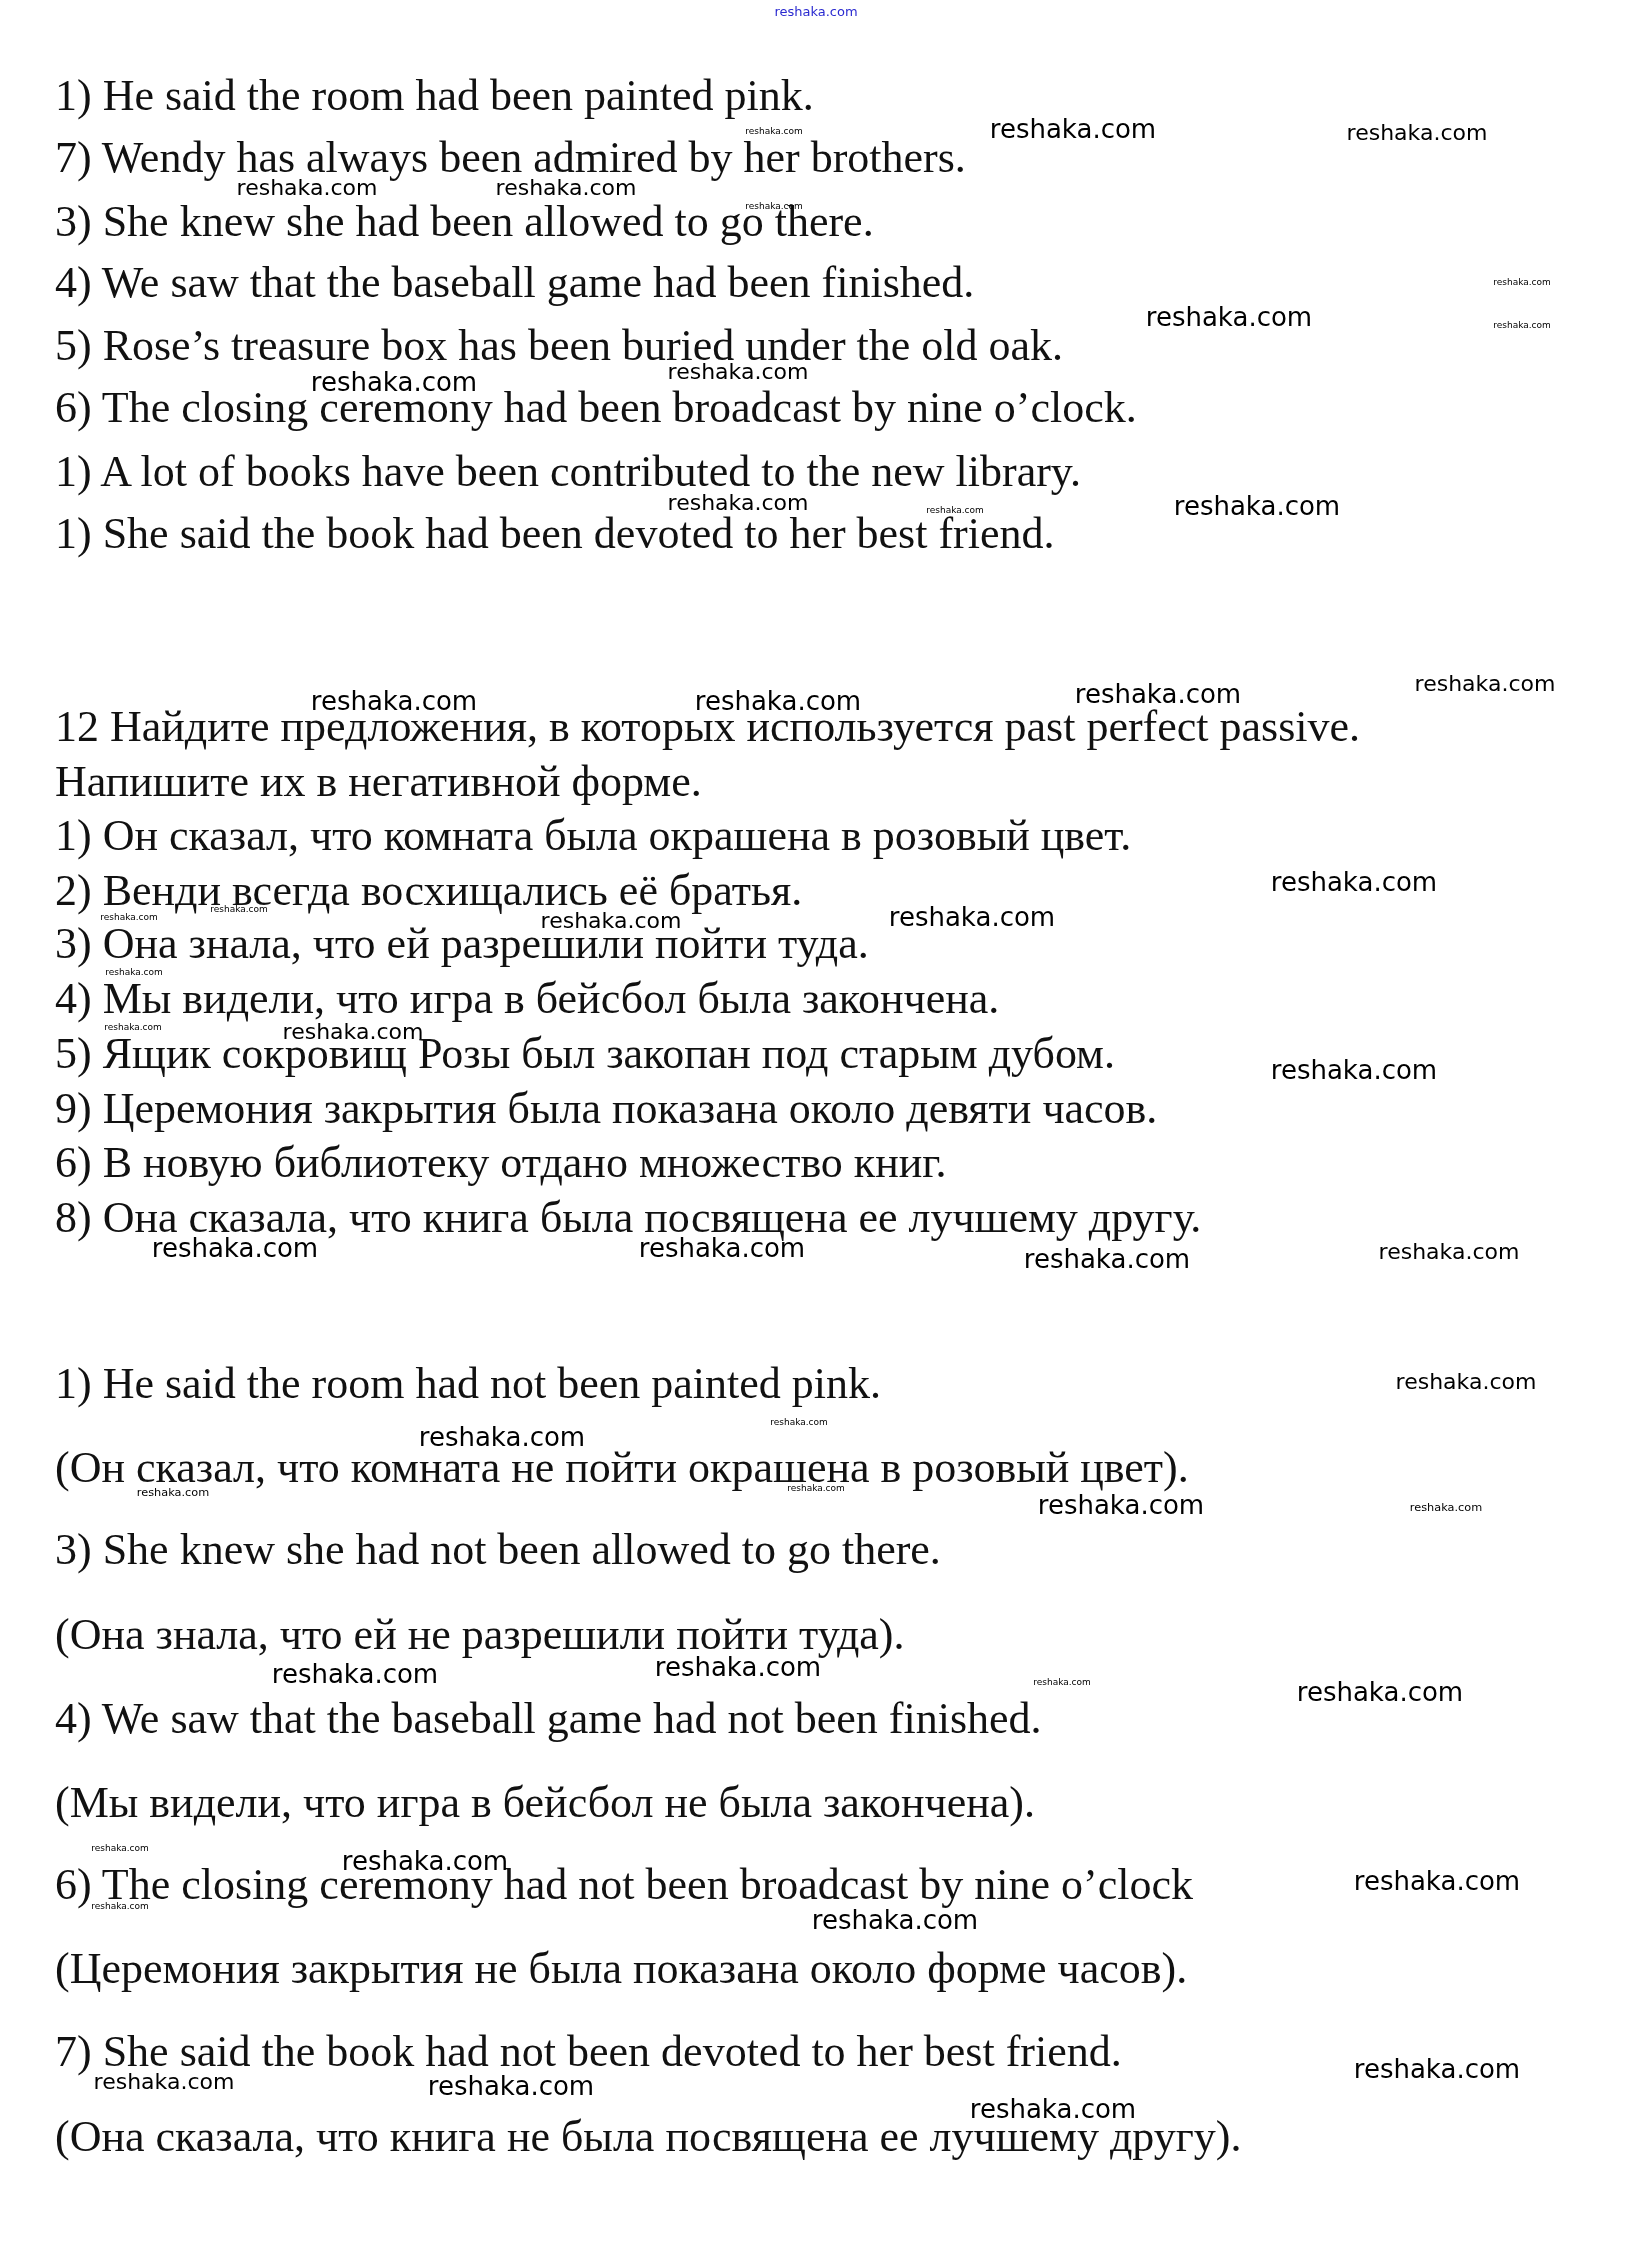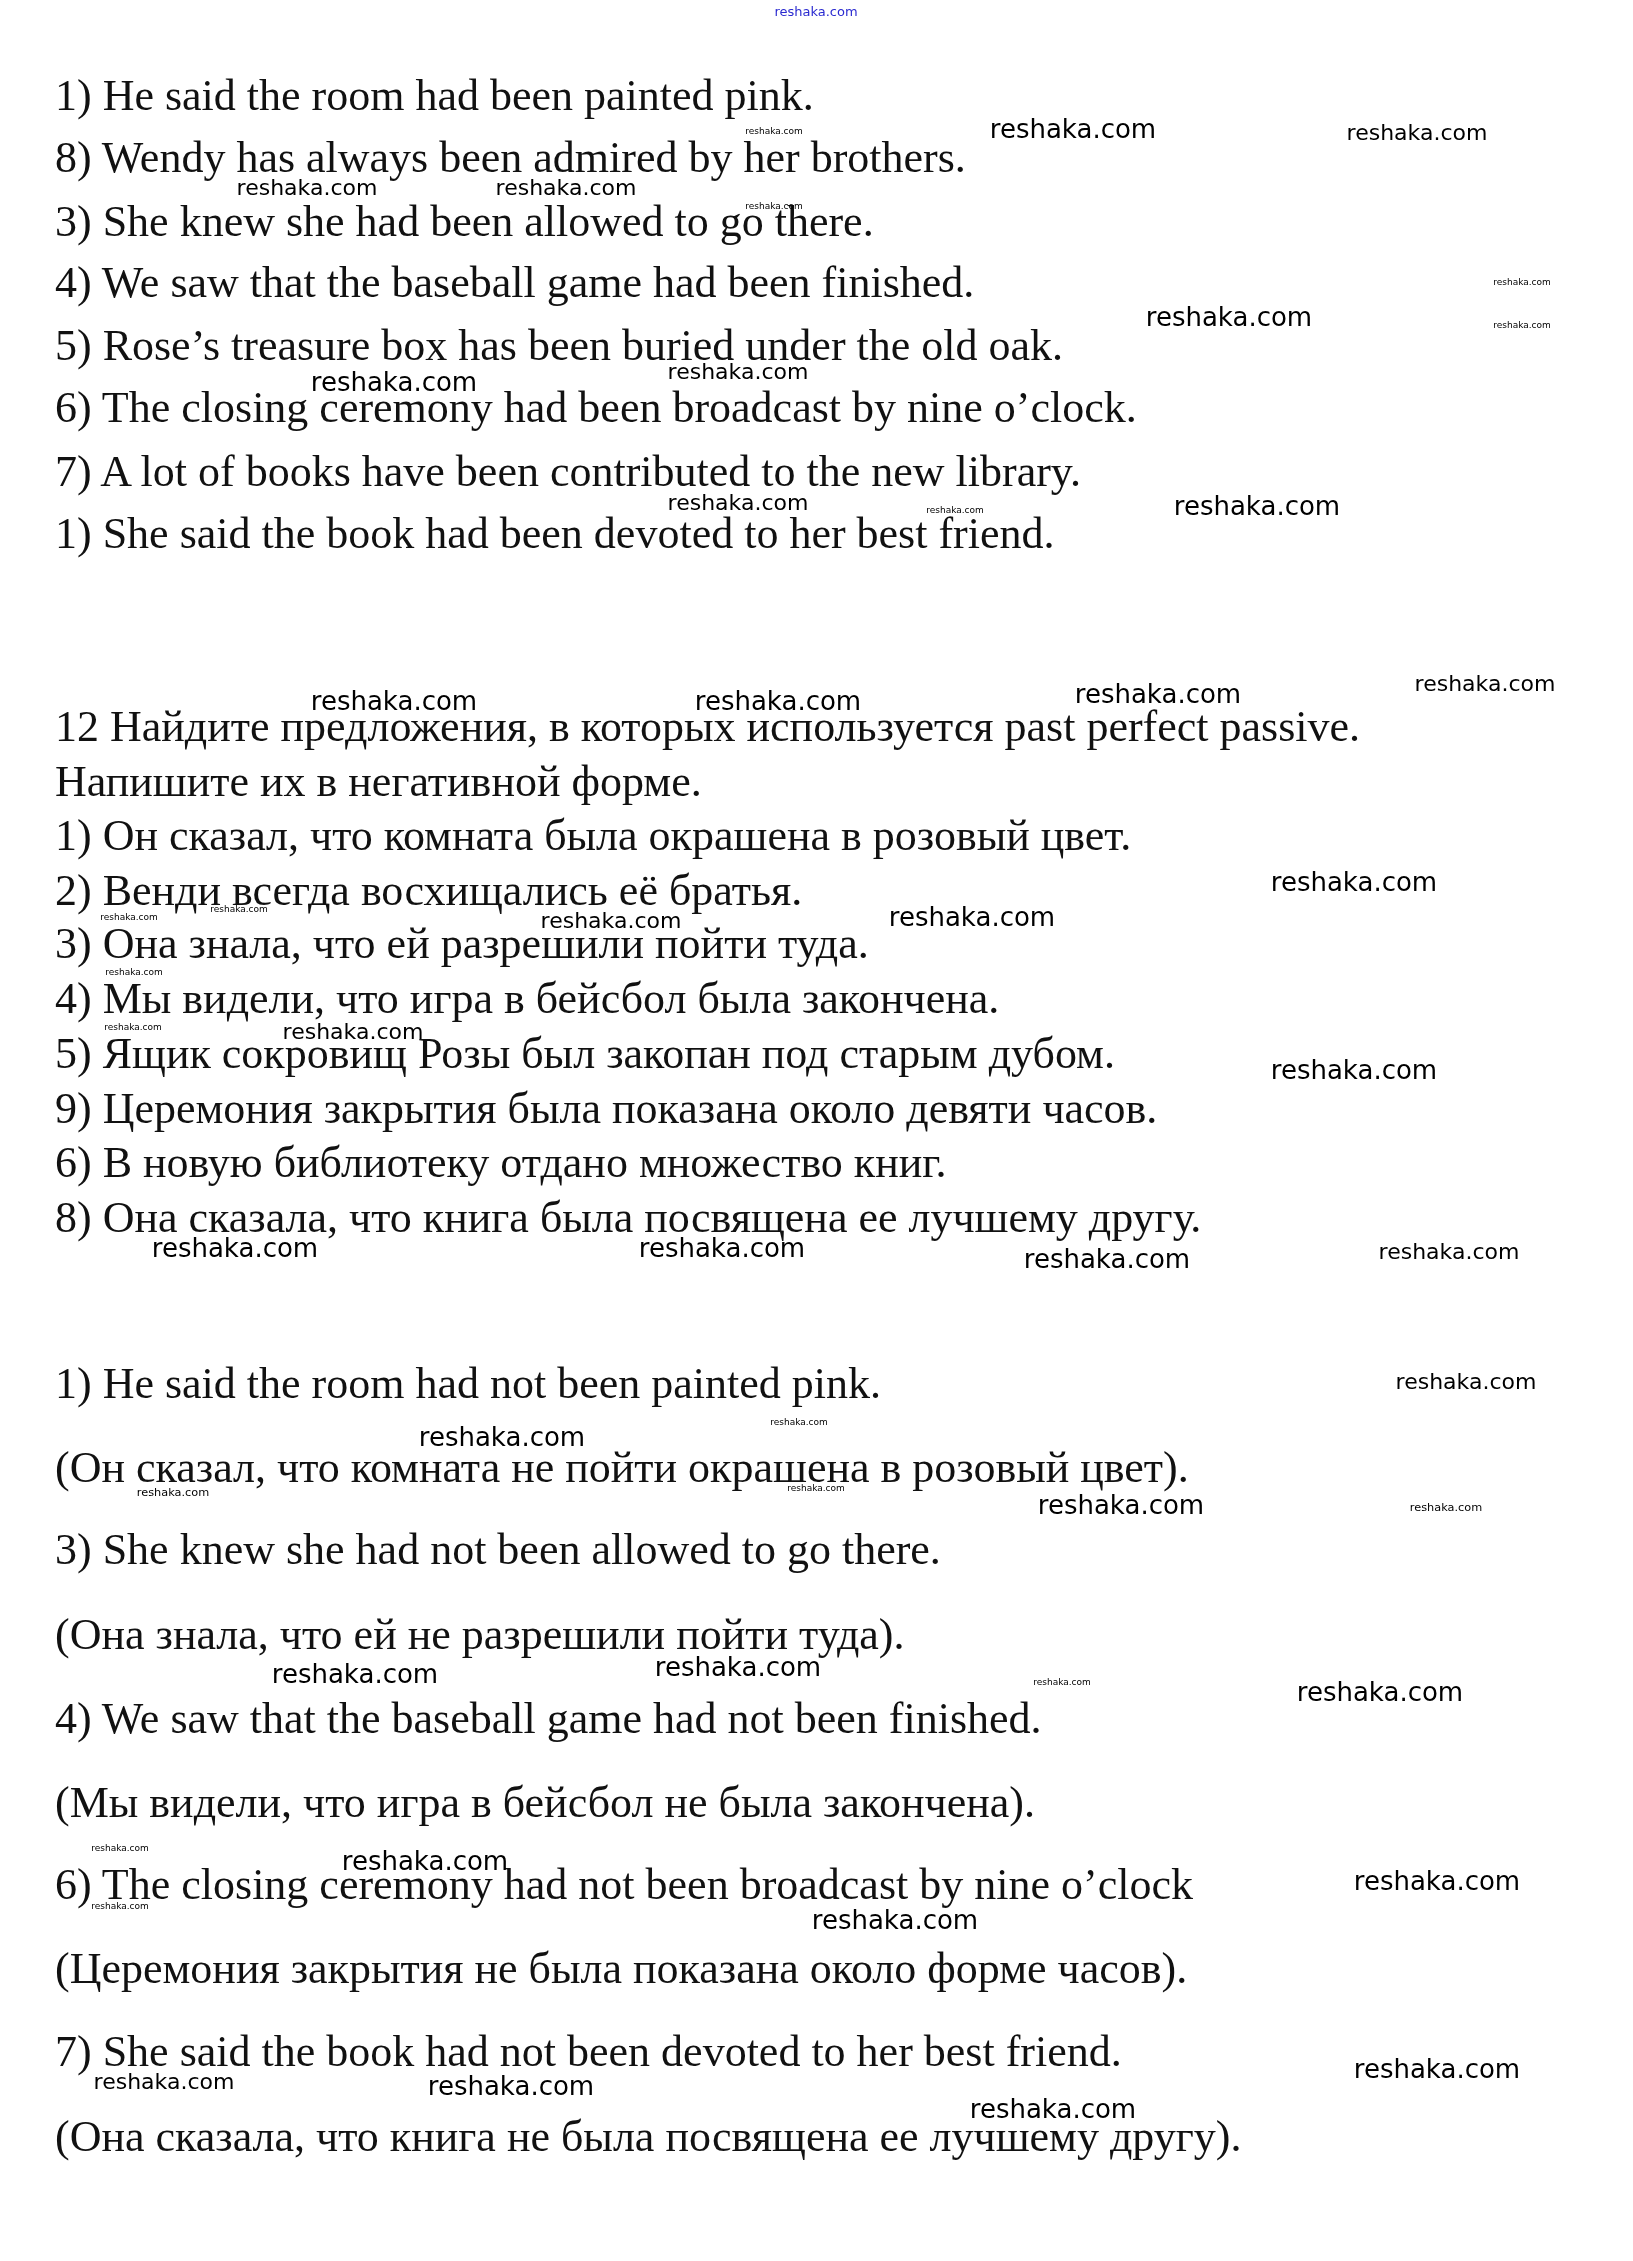--- a/index.html
+++ b/index.html
@@ -24,26 +24,26 @@
     font-family:"DejaVu Sans", sans-serif; font-size:13px; color:#2a2ad0;
   }
 </style>
 </head>
 <body>
 
 <div class="top-link">reshaka.com</div>
 
 <div>
   <div class="line" style="top:74px">1) He said the room had been painted pink.</div>
-  <div class="line" style="top:136px">8) Wendy has always been admired by her brothers.</div>
+  <div class="line" style="top:136px">7) Wendy has always been admired by her brothers.</div>
   <div class="line" style="top:200px">3) She knew she had been allowed to go there.</div>
   <div class="line" style="top:261px">4) We saw that the baseball game had been finished.</div>
   <div class="line" style="top:324px">5) Rose’s treasure box has been buried under the old oak.</div>
   <div class="line" style="top:386px">6) The closing ceremony had been broadcast by nine o’clock.</div>
-  <div class="line" style="top:450px">7) A lot of books have been contributed to the new library.</div>
+  <div class="line" style="top:450px">1) A lot of books have been contributed to the new library.</div>
   <div class="line" style="top:512px">1) She said the book had been devoted to her best friend.</div>
 </div>
 
 <div class="line heading" style="top:705px">12 Найдите предложения, в которых используется past perfect passive.</div>
 <div class="line heading" style="top:760px">Напишите их в негативной форме.</div>
 
 <div>
   <div class="line" style="top:814px">1) Он сказал, что комната была окрашена в розовый цвет.</div>
   <div class="line" style="top:869px">2) Венди всегда восхищались её братья.</div>
   <div class="line" style="top:922px">3) Она знала, что ей разрешили пойти туда.</div>

